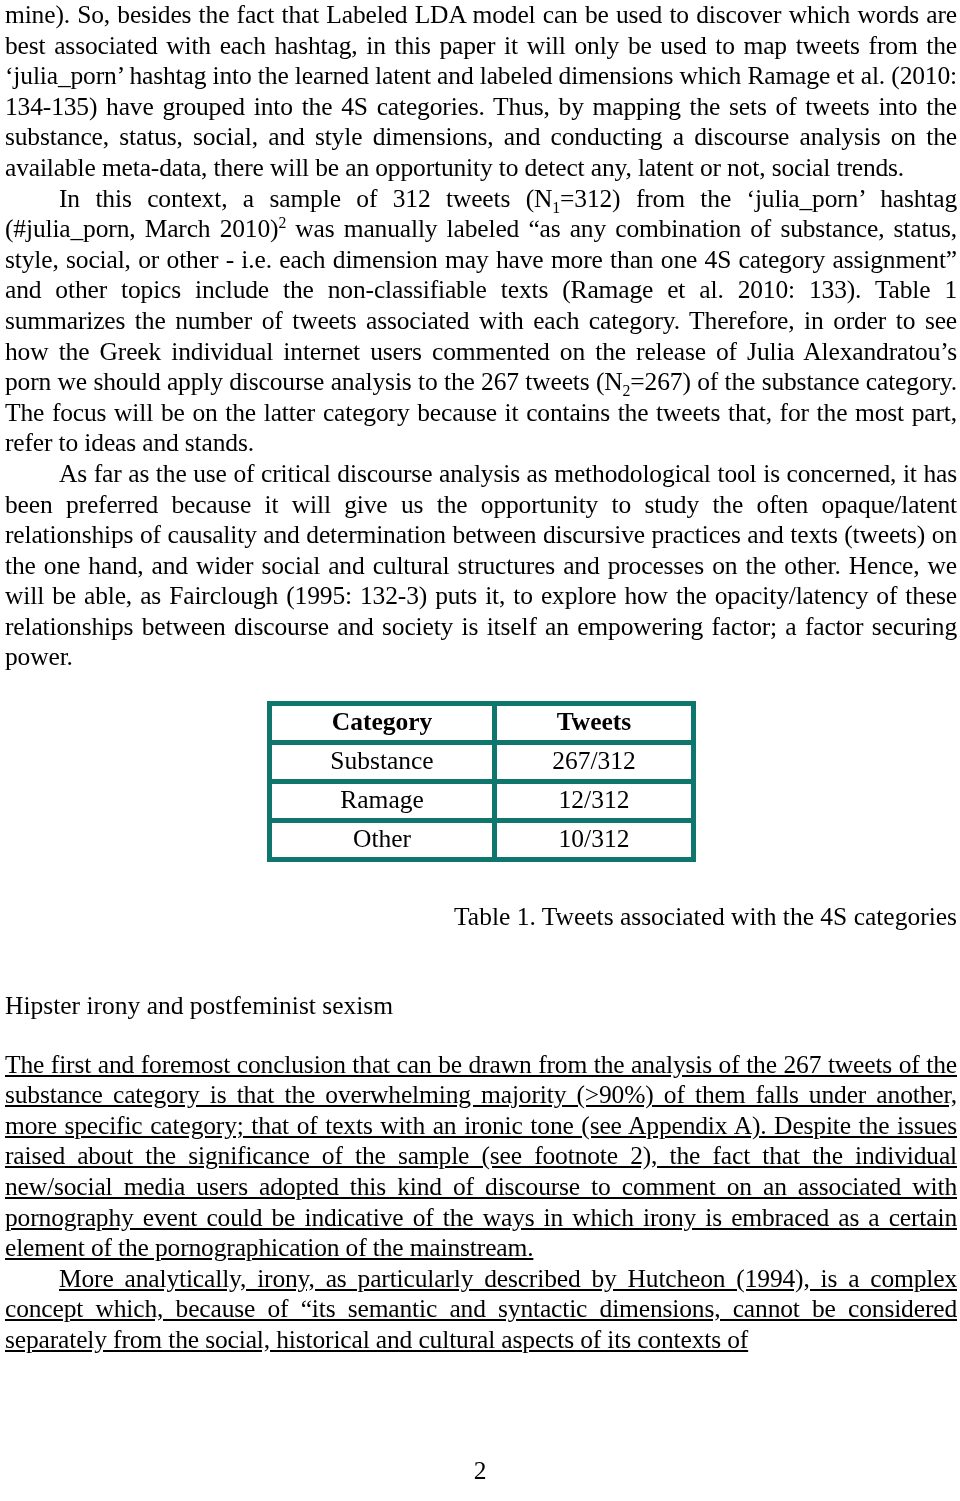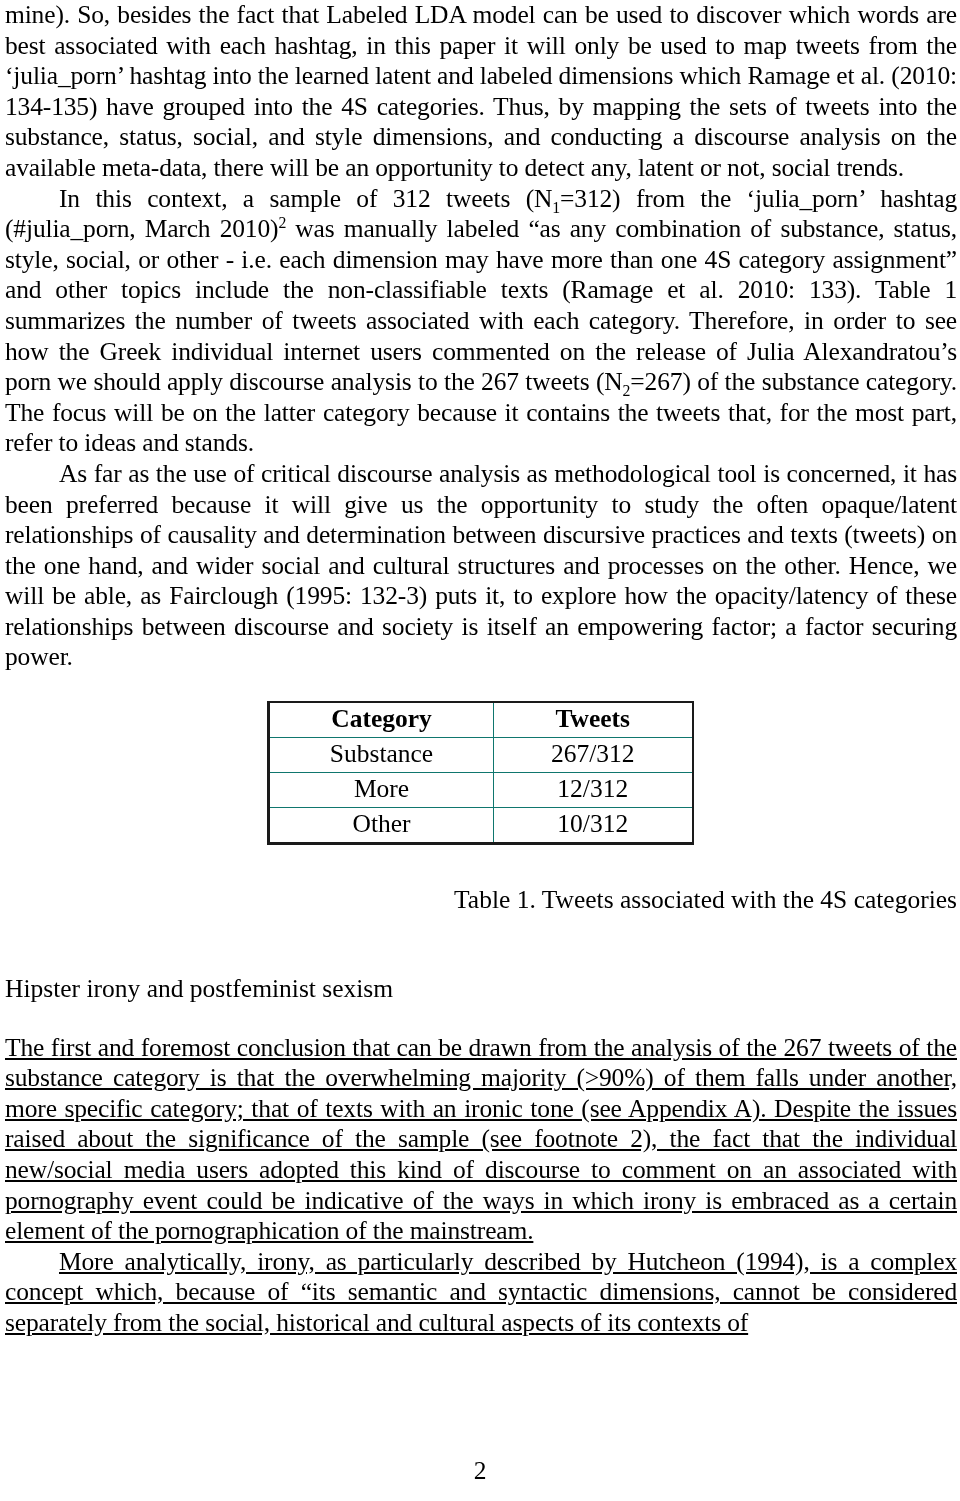--- a/index.html
+++ b/index.html
@@ -66,21 +66,21 @@
     justify-content: flex-start;
   }
   table.data-table {
     border-collapse: collapse;
     margin-left: 262px;
     width: 424px;
     table-layout: fixed;
   }
   table.data-table td,
   table.data-table th {
-    border: 1px solid #0f766e;
+    border: 5px solid #0f766e;
     font-size: 25.5px;
     line-height: 1.18;
     padding: 1px 8px 3px 8px;
     text-align: center;
     font-weight: normal;
     height: 29px;
     vertical-align: middle;
   }
   table.data-table th {
     font-weight: bold;
@@ -152,21 +152,21 @@
           <th>Category</th>
           <th>Tweets</th>
         </tr>
       </thead>
       <tbody>
         <tr>
           <td>Substance</td>
           <td>267/312</td>
         </tr>
         <tr>
-          <td>More</td>
+          <td>Ramage</td>
           <td>12/312</td>
         </tr>
         <tr>
           <td>Other</td>
           <td>10/312</td>
         </tr>
       </tbody>
     </table>
   </div>
 

